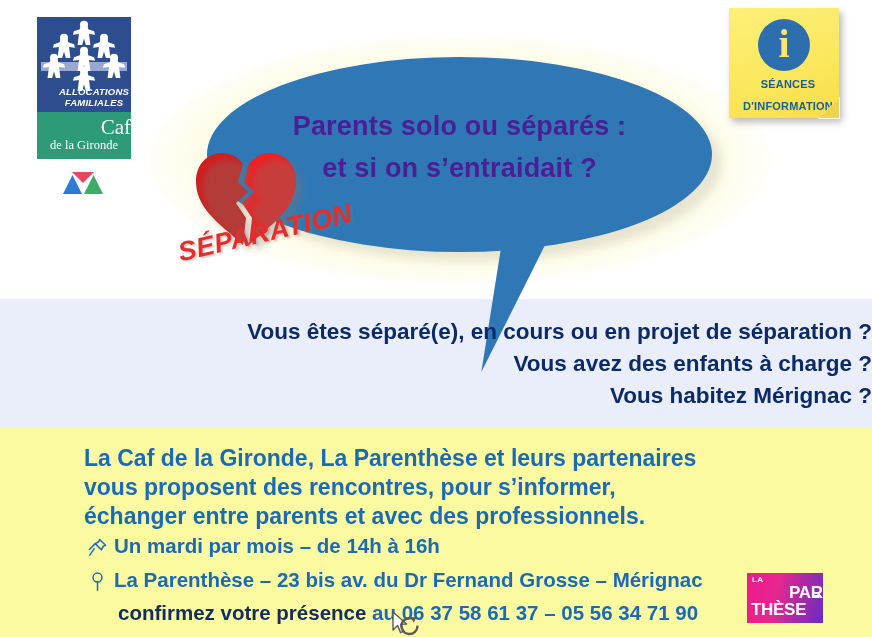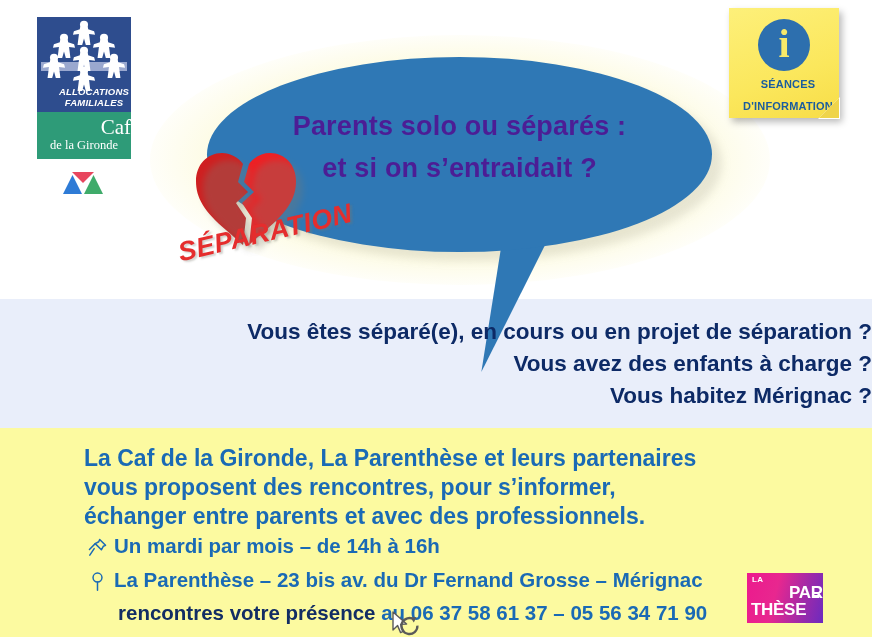--- a/index.html
+++ b/index.html
@@ -504,21 +504,21 @@
         <g fill="none" stroke="#1a6ab5" stroke-width="1.7" stroke-linecap="round">
           <circle cx="12" cy="7.5" r="5.1"></circle>
           <line x1="12" y1="12.6" x2="12" y2="22"></line>
         </g>
       </svg>
     </span>
     <span class="detail-text">La Parenthèse – 23 bis av. du Dr Fernand Grosse – Mérignac</span>
   </div>
 
   <div id="row-confirm">
-    <span class="confirm-dark">rencontres votre présence </span><span class="confirm-blue">au 06 37 58 61 37 – 05 56 34 71 90</span>
+    <span class="confirm-dark">confirmez votre présence </span><span class="confirm-blue">au 06 37 58 61 37 – 05 56 34 71 90</span>
   </div>
 
   <div id="parenthese-logo">
     <div class="pt-la">LA</div>
     <div class="pt-l1">PAREN</div>
     <div class="pt-l2">THÈSE</div>
     <div class="pt-tick"></div>
   </div>
 
   <svg id="cursor" viewBox="0 0 30 28">

